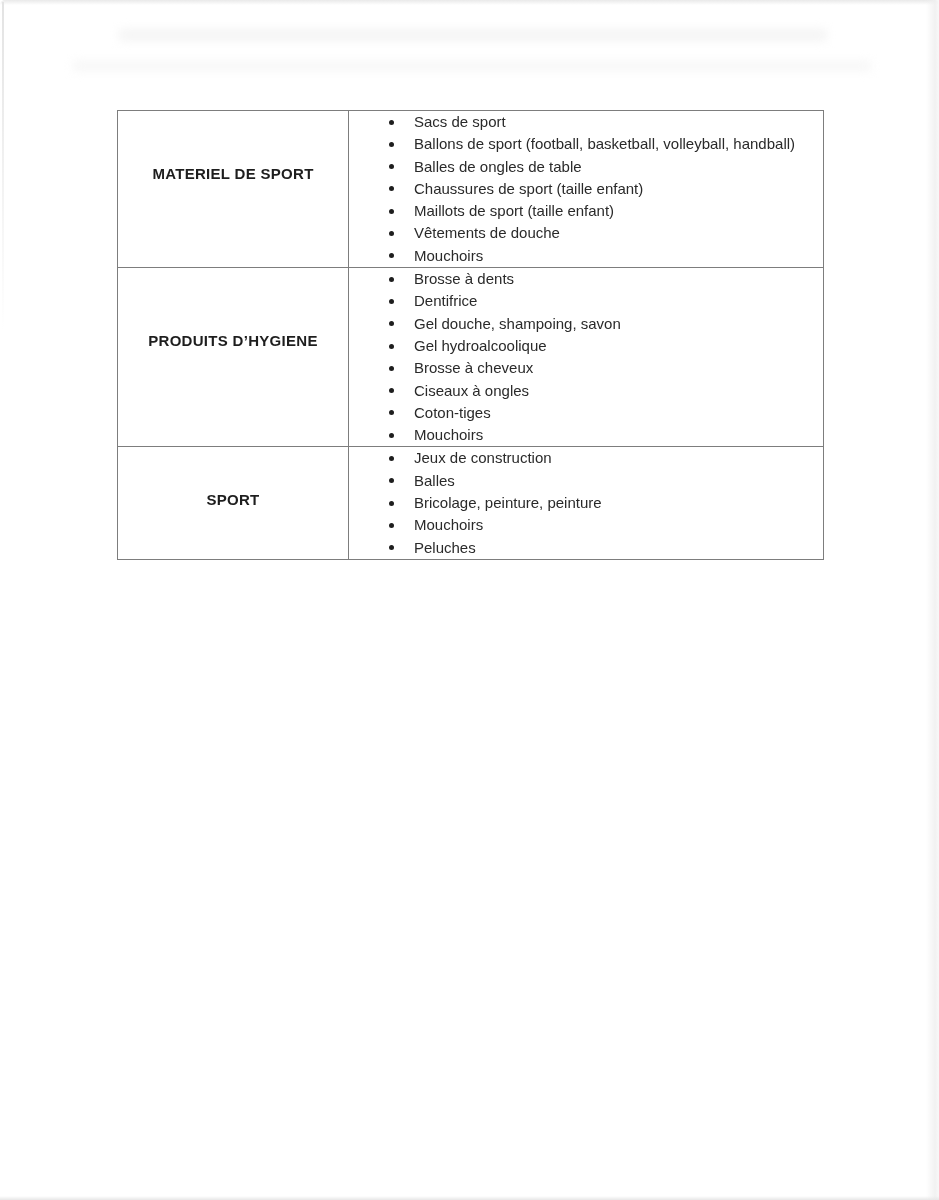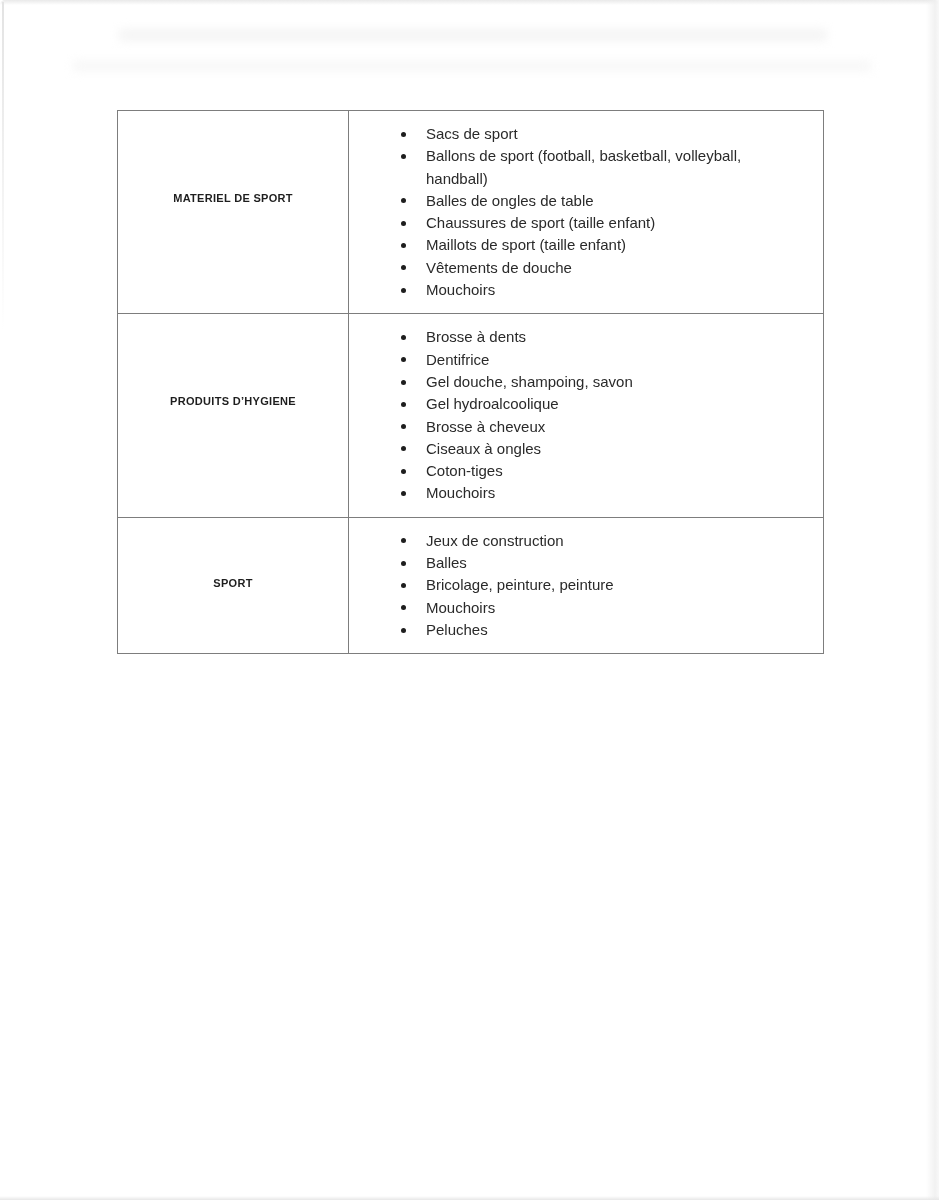--- a/index.html
+++ b/index.html
@@ -68,33 +68,33 @@
     border: 1.5px solid #7d7d7d;
     padding: 0;
     vertical-align: middle;
   }
   td.label-cell {
     width: 230px;
     text-align: center;
   }
   .label {
     display: inline-block;
-    font-size: 11px;
+    font-size: 15px;
     font-weight: bold;
     letter-spacing: 0.3px;
     color: #1e1e1e;
     white-space: nowrap;
   }
   tr:nth-child(1) .label { transform: translateY(-15px); }
   tr:nth-child(2) .label { transform: translateY(-16px); }
   tr:nth-child(3) .label { transform: translateY(-3px); }
 
   td.items-cell { width: 474px; }
   ul.items {
-    margin: 12px;
+    margin: 0;
     padding: 0;
     list-style: none;
   }
   ul.items li {
     position: relative;
     padding: 0 14px 0 65px;
     font-size: 15px;
     line-height: 22.3px;
     color: #2a2a2a;
   }

